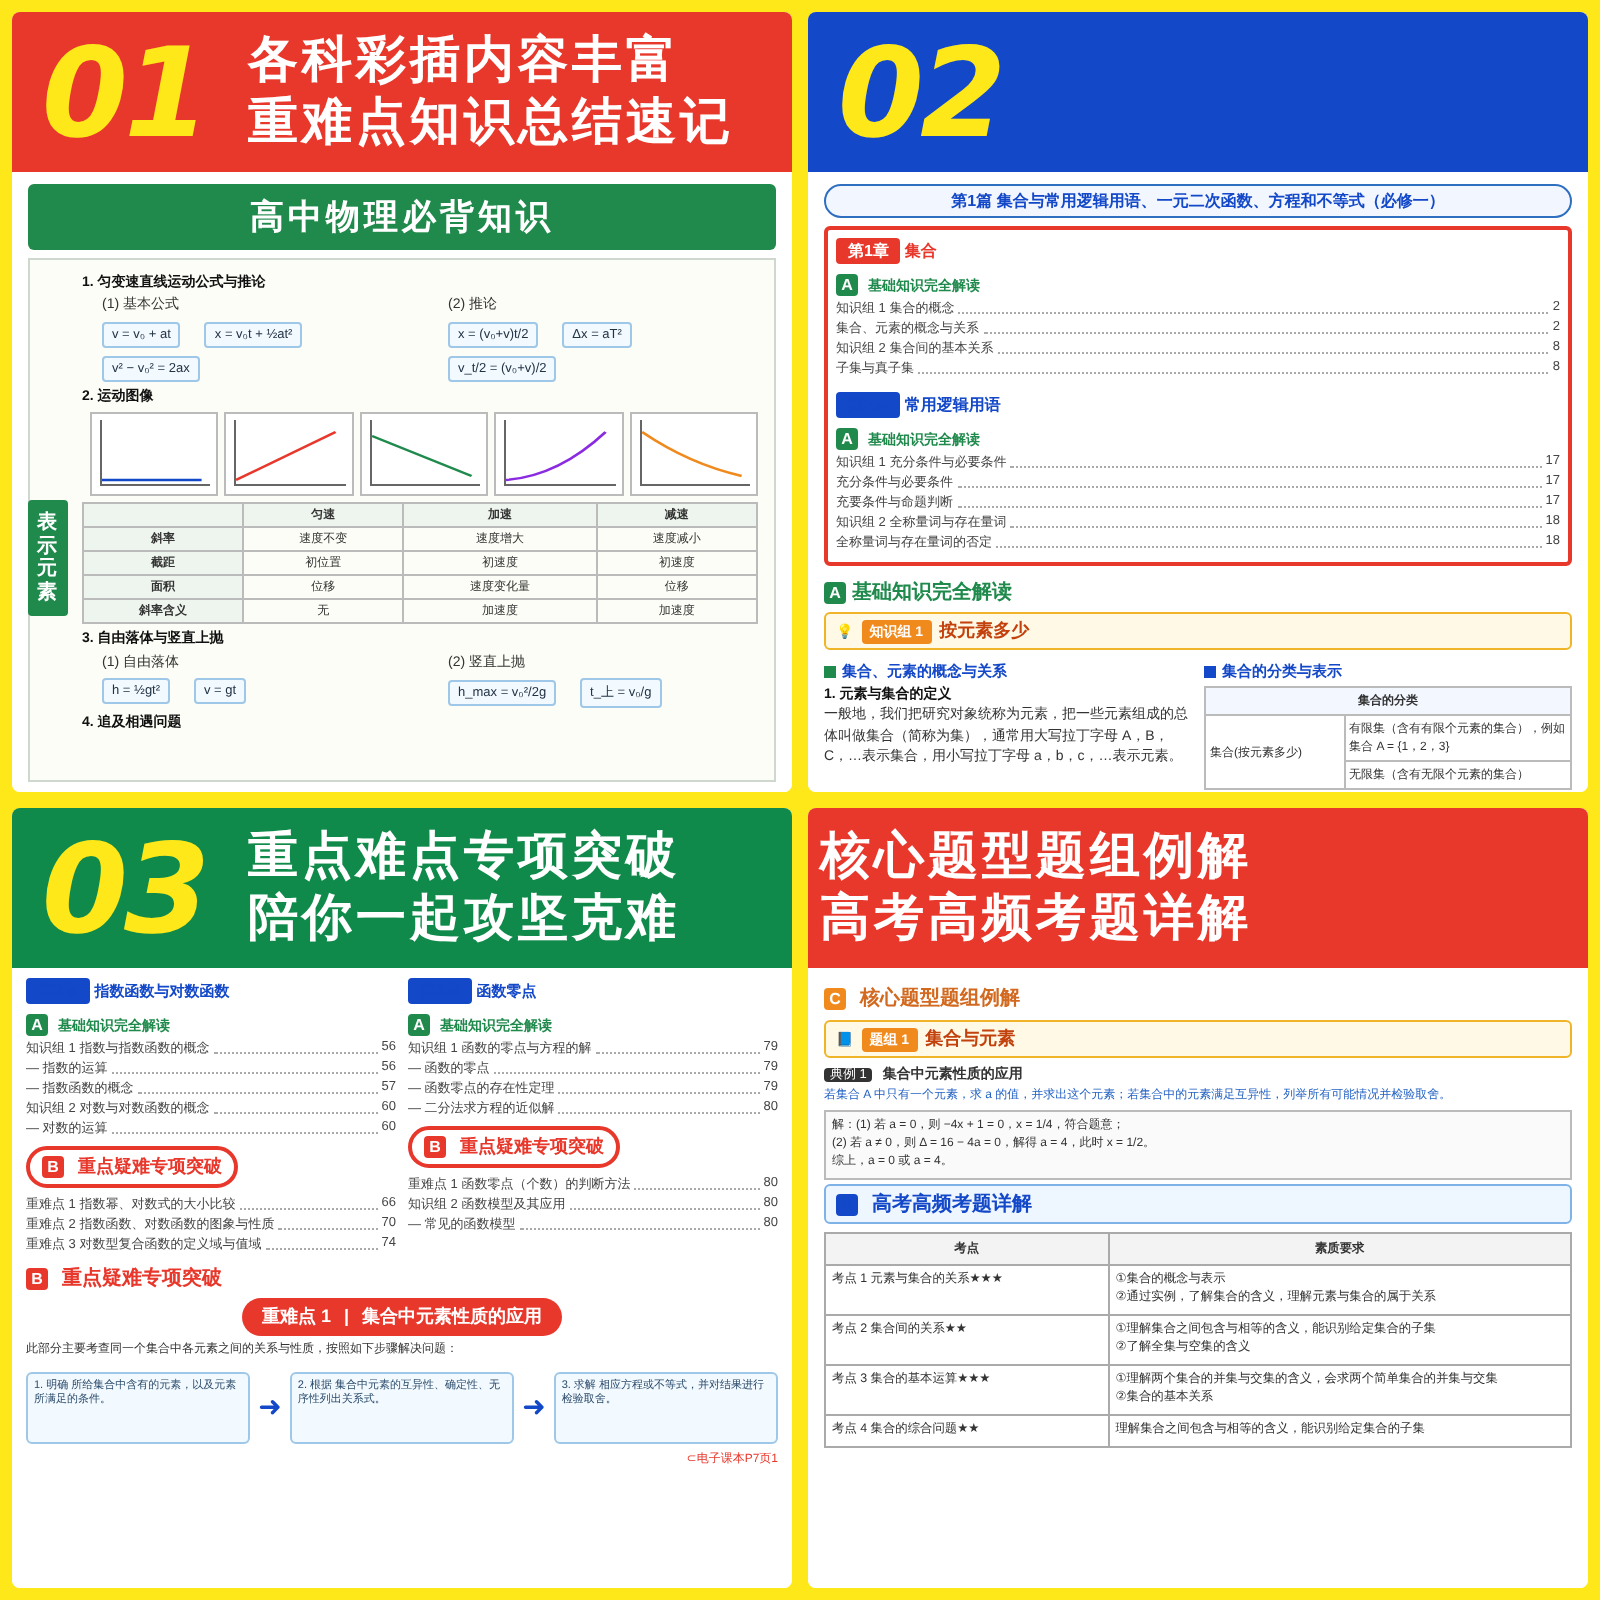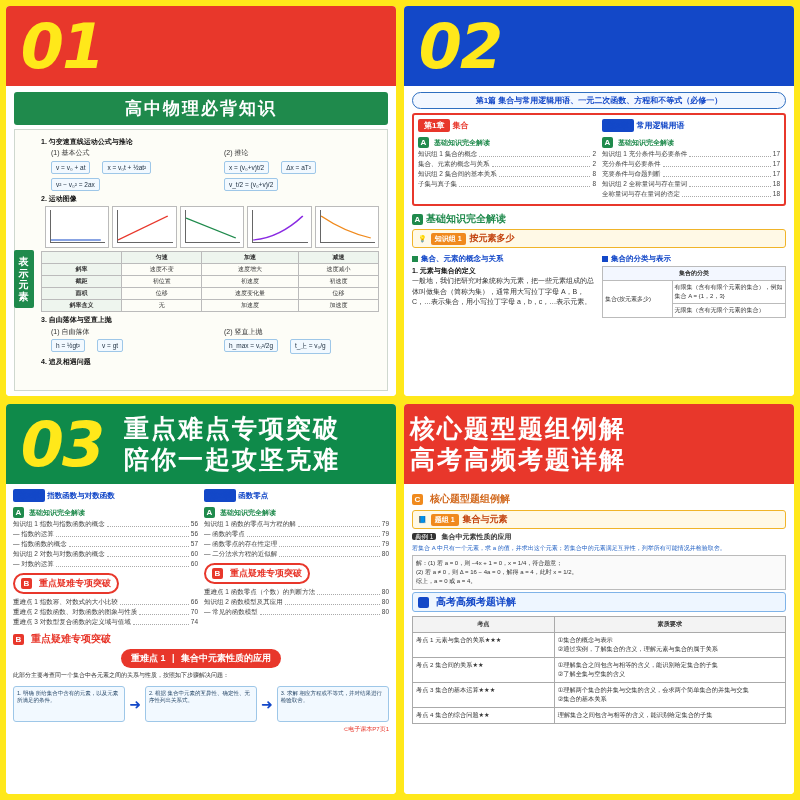--- a/index.html
+++ b/index.html
@@ -76,21 +76,21 @@
   .tbl{width:100%;border-collapse:collapse;font-size:6px;margin:2px 0 3px 0;}
   .tbl td{border:1px solid #bbb;padding:1px 2px;text-align:center;color:#333;}
   .tbl td.h{background:#eef5ee;font-weight:bold;}
 
   
   .p2body{padding:6px 8px;box-sizing:border-box;font-size:7px;color:#333;height:100%;}
   .chapter-bar{
     border:1px solid #2f6fc0;color:#1348c8;font-weight:bold;font-size:8px;border-radius:9px;
     padding:2px 6px;text-align:center;background:#f2f7ff;margin-bottom:4px;
   }
-  .tocwrap{display:flex;gap:6px;border:2px solid #e8372b;border-radius:3px;padding:4px;}
+  .tocwrap{display:flex;gap:6px;border:2px solid #e8372b;border-radius:3px;padding:4px;flex-direction:column;}
   .toccol{flex:1;}
   .chap-tag{
     display:inline-block;background:#e8372b;color:#fff;font-size:8px;font-weight:bold;
     padding:1px 6px;border-radius:2px;margin-bottom:3px;
   }
   .chap-tag.blue{background:#1348c8;}
   .sec-a{color:#1f8a4c;font-weight:bold;font-size:7px;margin:2px 0;}
   .dots{display:flex;justify-content:space-between;font-size:6.5px;color:#444;margin:1px 0;}
   .dots i{flex:1;border-bottom:1px dotted #aaa;margin:0 2px;transform:translateY(-2px);font-style:normal;}
   .abadge{
@@ -154,20 +154,24 @@
   .tbl4 td{border:1px solid #aaa;padding:3px 3px;vertical-align:top;line-height:1.45;}
 </style>
 </head>
 <body>
 
 <div class="grid">
 
   <div class="panel p1">
     <div class="banner">
       <div class="num">01</div>
+      <div class="bannertxt">
+        <span>各科彩插内容丰富</span>
+        <span>重难点知识总结速记</span>
+      </div>
     </div>
     <div class="body">
       <div class="green-title">高中物理必背知识</div>
       <div class="sheet">
         <div class="sidetab">表示元素</div>
 
         <div class="ln b">1. 匀变速直线运动公式与推论</div>
         <div class="twocol">
           <div>
             <div class="ln indent">(1) 基本公式</div>

